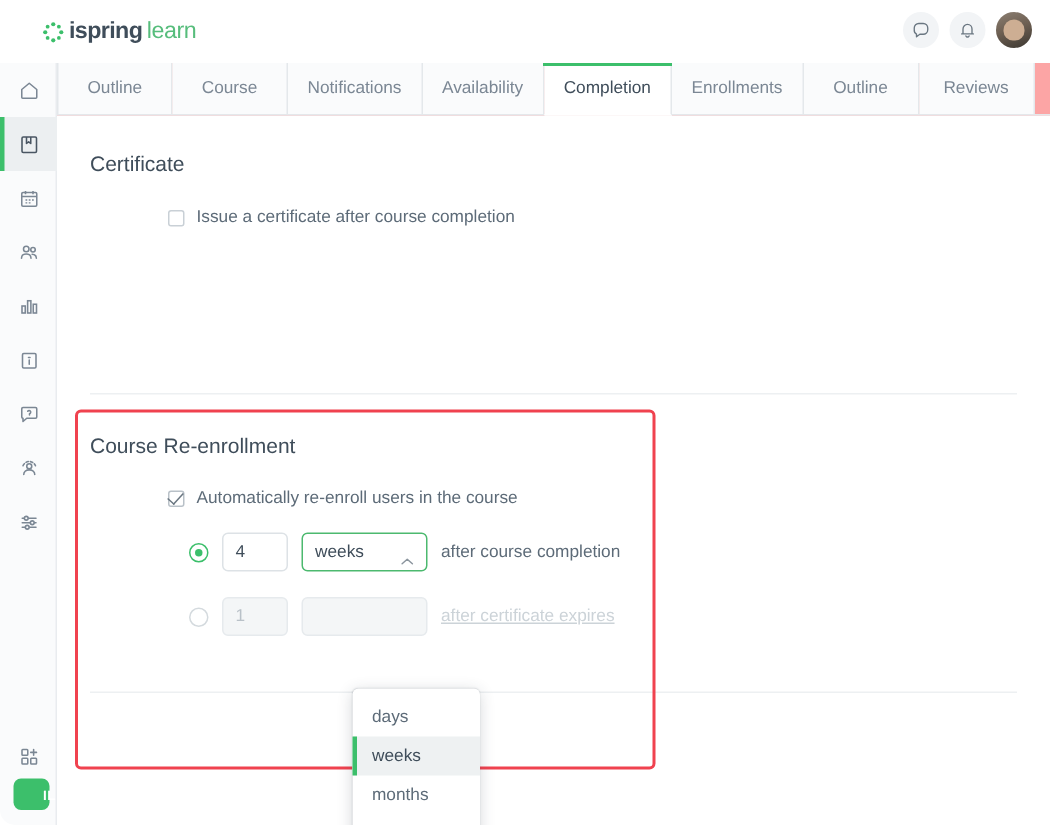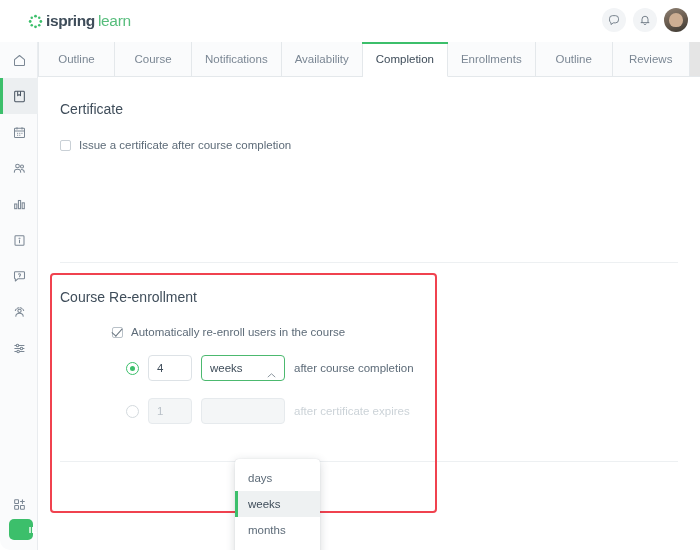--- a/index.html
+++ b/index.html
@@ -84,21 +84,21 @@
     background: #3cbf6b; color: #fff;
     font-size: 9px; font-weight: 700;
     display: flex; align-items: center; justify-content: center;
     letter-spacing: 0.3px;
     padding-left: 24px;
   }
 
   
   .tabstrip {
     position: absolute; left: 38px; top: 42px; width: 662px; height: 35px;
-    background: #e5e5e5;
+    background: #fca5a5;
     border-bottom: 1px solid #e4e8eb;
     display: flex; align-items: stretch;
     z-index: 4;
   }
   .tab {
     position: relative;
     min-width: 77px;
     padding: 0 13px;
     display: flex; align-items: center; justify-content: center;
     font-size: 11.5px; color: #7b8794;
@@ -139,21 +139,21 @@
     display: flex; align-items: center; justify-content: center;
     border: none;
     font-family: "Liberation Sans", sans-serif;
   }
 
   .section-title {
     font-size: 14px; color: #3f4d5a; font-weight: 400;
   }
   .cert-block { padding: 24px 22px 0 22px; }
   .cert-row {
-    margin-top: 22px; 
+    margin-top: 22px; margin-left: 52px;
     display: flex; align-items: center; gap: 8px;
   }
   .chk {
     width: 11px; height: 11px; border: 1px solid #c9d0d6;
     border-radius: 2px; background: #fff; flex: none;
     position: relative;
   }
   .chk-label { font-size: 11.5px; color: #5d6b78; }
 
   .divider-a {
@@ -226,21 +226,21 @@
   .select-value { font-size: 11.5px; color: #3f4d5a; }
   .select-caret {
     position: absolute; right: 8px; top: 9px;
   }
   .select-ghost {
     width: 84px; height: 26px;
     border: 1px solid #e6eaed; border-radius: 4px;
     background: #f4f6f7;
   }
   .trail-text { font-size: 11.5px; color: #5d6b78; }
-  .trail-text.dim { color: #ccd3d8; }
+  .trail-text.dim { color: #ccd3d8; text-decoration: underline; }
 
   
   .dropdown {
     position: absolute;
     left: 197px; top: 382px;
     width: 85px;
     background: #ffffff;
     border-radius: 4px;
     box-shadow: 0 2px 10px rgba(40,55,70,0.19), 0 0 1px rgba(40,55,70,0.2);
     padding: 6px 0;

